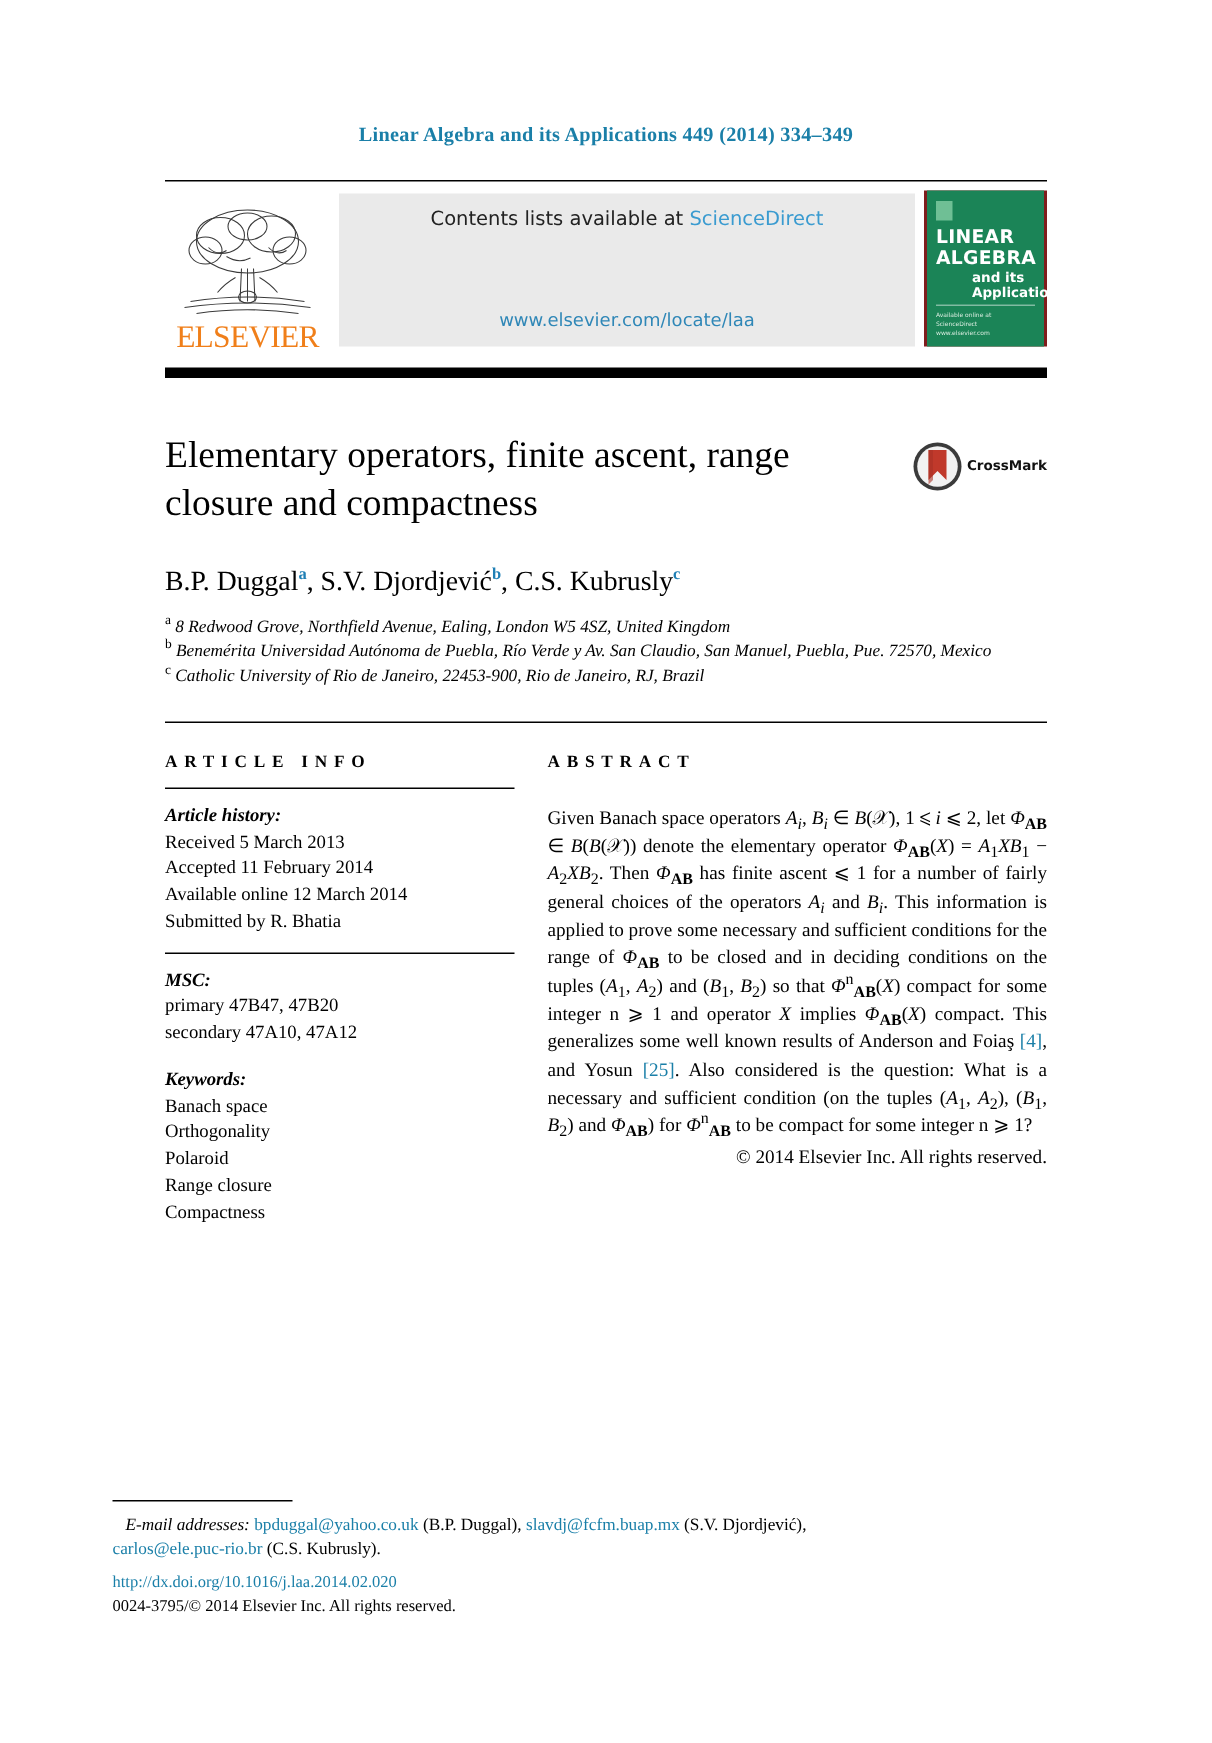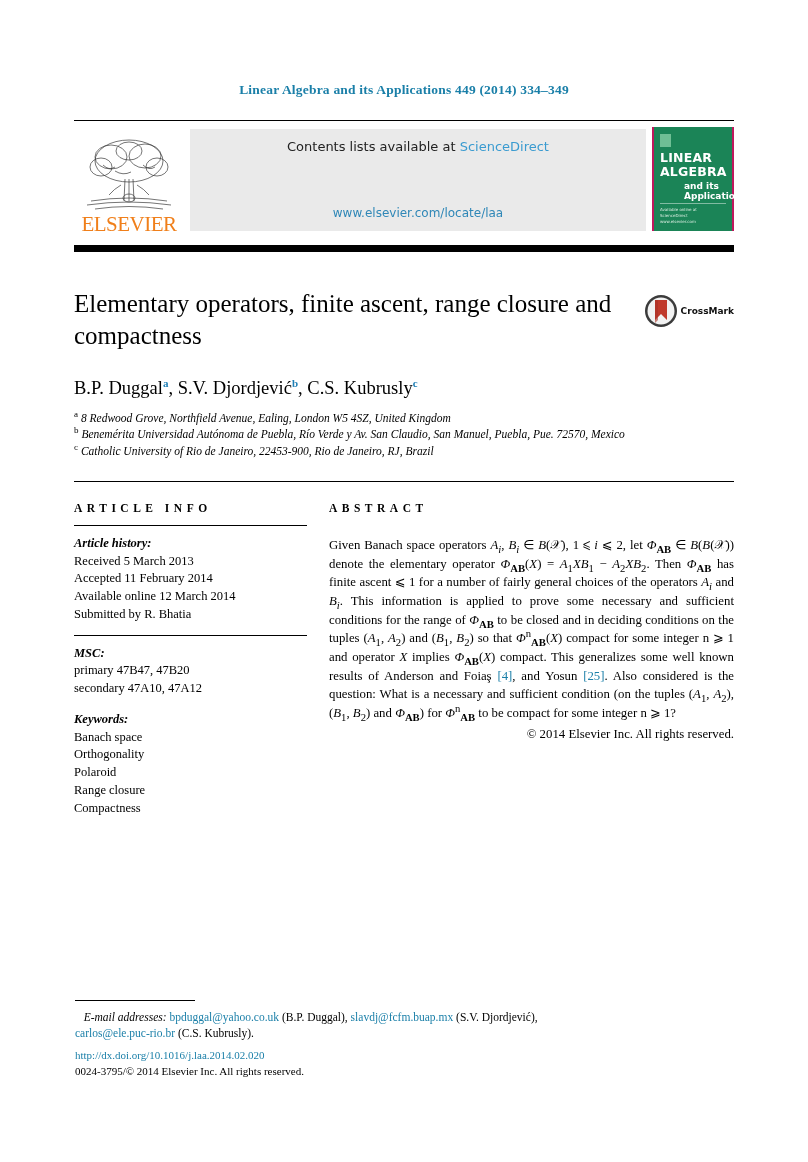--- a/index.html
+++ b/index.html
@@ -13,21 +13,21 @@
     font-family: "Liberation Serif", serif;
     color: #000000;
     position: relative;
     overflow: hidden;
   }
   .page {
     position: relative;
     width: 808px;
     height: 1162px;
     box-sizing: border-box;
-    padding: 0 74px;
+    padding: 0 110px;
   }
 
   
   .running-head {
     text-align: center;
     color: #1a7fa8;
     font-family: "Liberation Serif", serif;
     font-weight: bold;
     font-size: 13.5px;
     padding-top: 82px;
@@ -86,21 +86,21 @@
     word-spacing: 5px;
   }
   .journal-url {
     font-family: "DejaVu Sans", sans-serif;
     font-size: 12px;
     color: #2f87b7;
   }
   .cover {
     width: 82px;
     flex: 0 0 82px;
-    background: #be185d;
+    background: #7f1d1d;
     margin: 6px 0 8px 0;
     display: flex;
     align-items: center;
     justify-content: center;
   }
   .cover-inner {
     width: 78px;
     height: 104px;
     background: #1b8457;
     position: relative;

